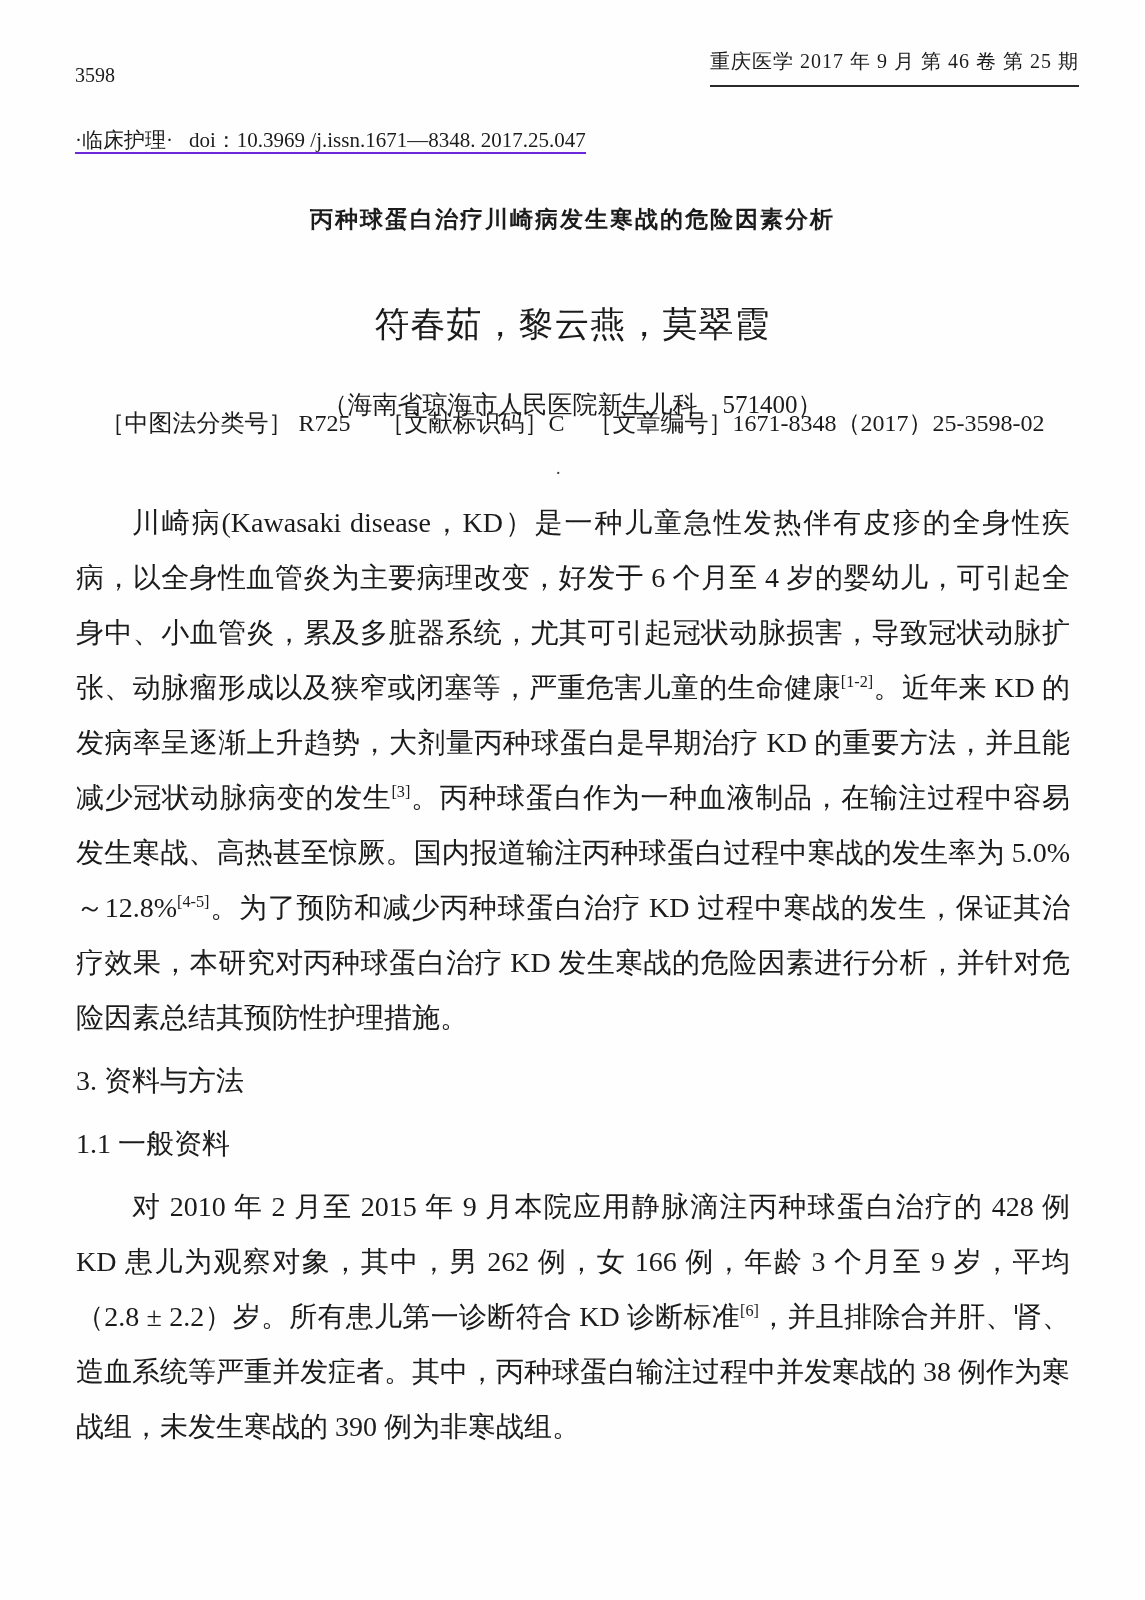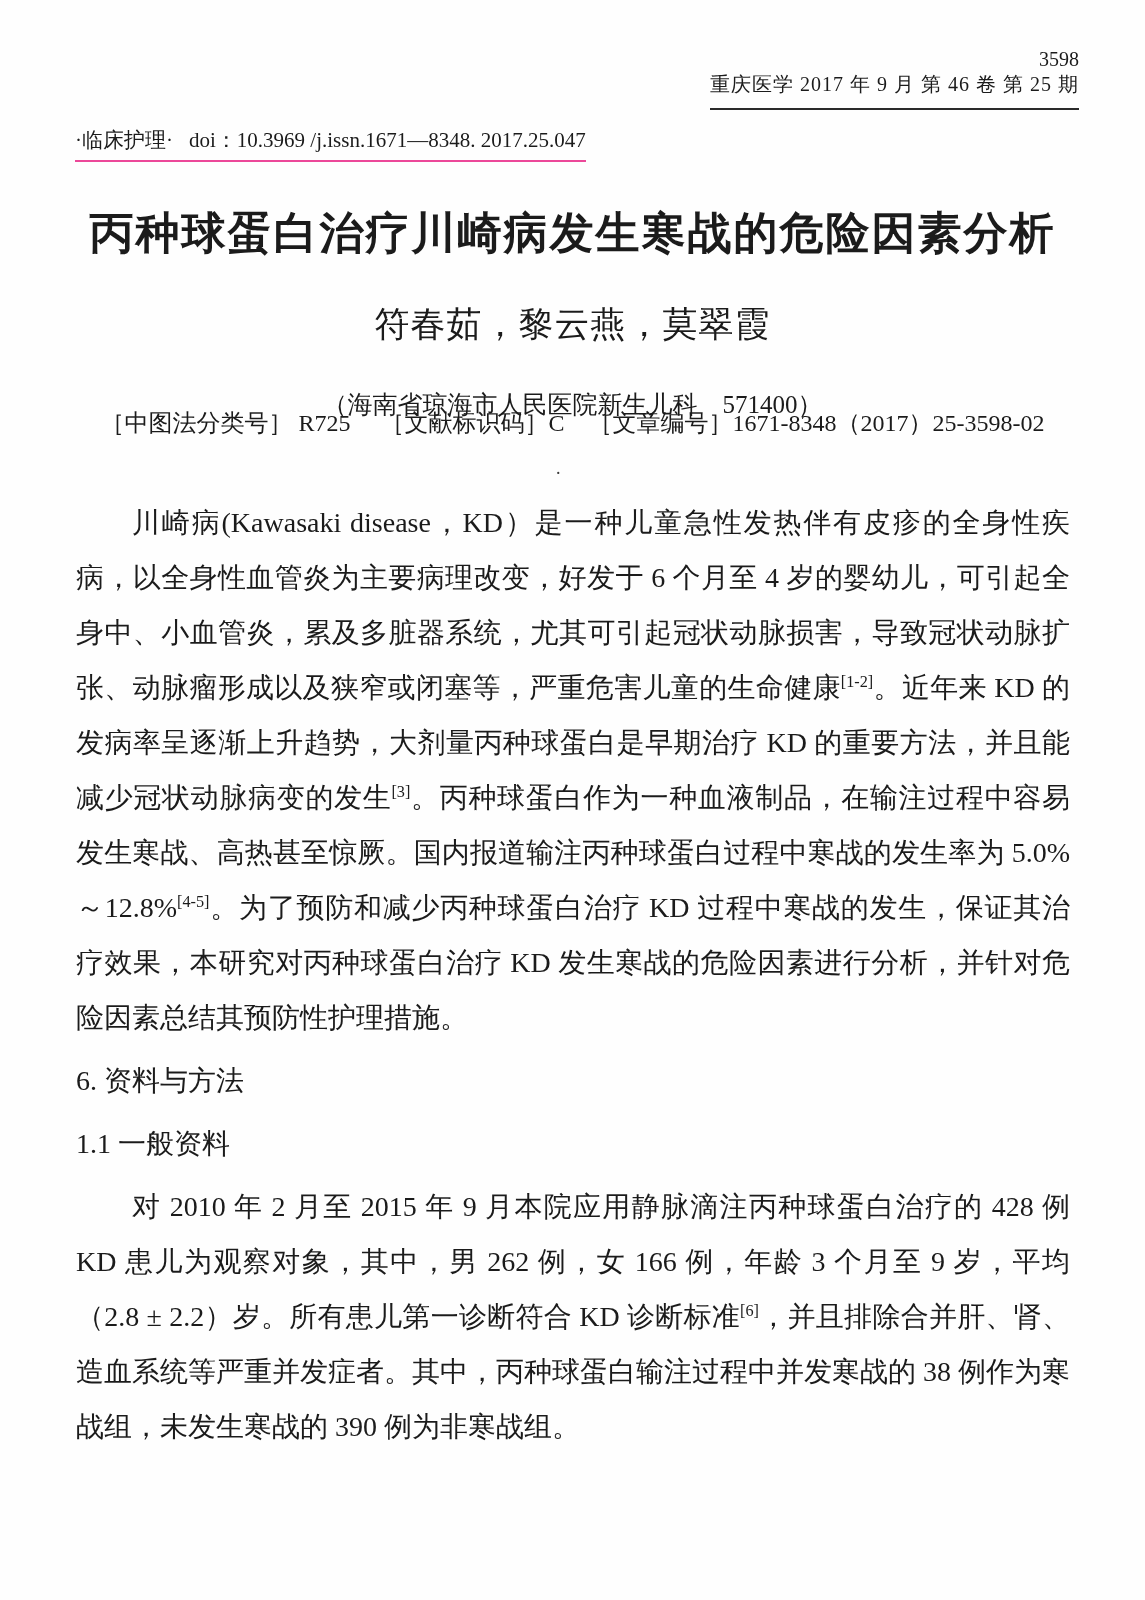--- a/index.html
+++ b/index.html
@@ -19,47 +19,46 @@
   
   .header-row {
     position: absolute;
     top: 48px;
     left: 75px;
     right: 66px;
     display: flex;
     justify-content: space-between;
     align-items: flex-end;
     font-size: 20px;
-    flex-direction: column;
   }
   .journal-head {
     border-bottom: 2px solid #2a2a2a;
     padding-bottom: 10px;
     letter-spacing: 1px;
   }
   .doi-line {
     position: absolute;
     top: 126px;
     left: 75px;
     font-size: 21px;
   }
   .doi-line .underline {
-    border-bottom: 2px solid #ec4899;
-    padding-bottom: 8px;
+    border-bottom: 2px solid #6d28d9;
+    padding-bottom: 0;
     margin-top: 12px;
   }
   .doi-line .doi-text { margin-left: 16px; }
   
   .title {
     position: absolute;
     top: 204px;
     left: 0;
     width: 100%;
     text-align: center;
-    font-size: 44px;
+    font-size: 23px;
     font-weight: bold;
     letter-spacing: 2px;
   }
   .authors {
     position: absolute;
     top: 301px;
     left: 0;
     width: 100%;
     text-align: center;
     font-size: 35px;
@@ -132,21 +131,21 @@
   <div class="affiliation">（海南省琼海市人民医院新生儿科　571400）</div>
 
   <div class="meta-line">［中图法分类号］ R725　 ［文献标识码］C　［文章编号］1671-8348（2017）25-3598-02</div>
 
   <div class="stray-mark">.</div>
 
   <div class="body">
 
     <p class="para"><span>川崎病(Kawasaki disease，KD）是一种儿童急性发热伴有皮疹的全身性疾病，以全身性血管炎为主要病理改变，好发于 6 个月至 4 岁的婴幼儿，可引起全身中、小血管炎，累及多脏器系统，尤其可引起冠状动脉损害，导致冠状动脉扩张、动脉瘤形成以及狭窄或闭塞等，严重危害儿童的生命健康</span><sup>[1-2]</sup><span>。近年来 KD 的发病率呈逐渐上升趋势，大剂量丙种球蛋白是早期治疗 KD 的重要方法，并且能减少冠状动脉病变的发生</span><sup>[3]</sup><span>。丙种球蛋白作为一种血液制品，在输注过程中容易发生寒战、高热甚至惊厥。国内报道输注丙种球蛋白过程中寒战的发生率为 5.0%～12.8%</span><sup>[4-5]</sup><span>。为了预防和减少丙种球蛋白治疗 KD 过程中寒战的发生，保证其治疗效果，本研究对丙种球蛋白治疗 KD 发生寒战的危险因素进行分析，并针对危险因素总结其预防性护理措施。</span></p>
 
-    <p class="heading">6. 资料与方法</p>
+    <p class="heading">3. 资料与方法</p>
 
     <p class="heading">1.1 一般资料</p>
 
     <p class="para"><span>对 2010 年 2 月至 2015 年 9 月本院应用静脉滴注丙种球蛋白治疗的 428 例 KD 患儿为观察对象，其中，男 262 例，女 166 例，年龄 3 个月至 9 岁，平均（2.8 ± 2.2）岁。所有患儿第一诊断符合 KD 诊断标准</span><sup>[6]</sup><span>，并且排除合并肝、肾、造血系统等严重并发症者。其中，丙种球蛋白输注过程中并发寒战的 38 例作为寒战组，未发生寒战的 390 例为非寒战组。</span></p>
 
 
   </div>
 
 </div>
 

